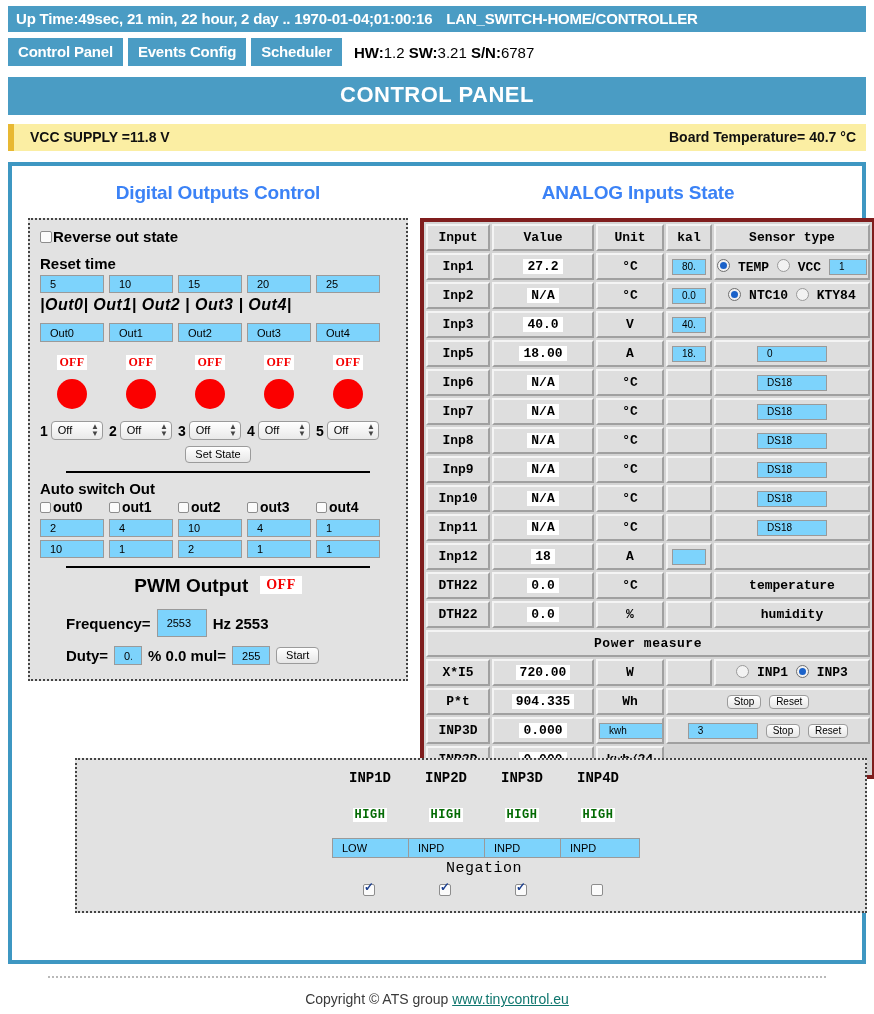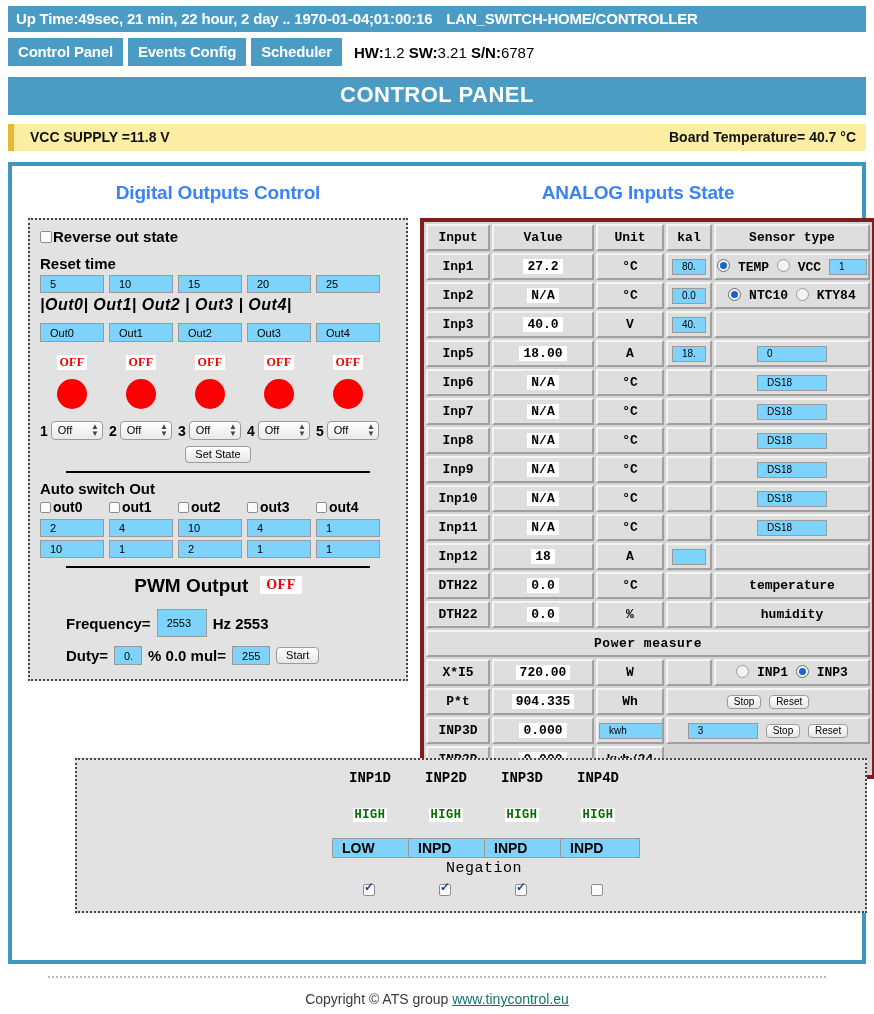--- a/index.html
+++ b/index.html
@@ -175,21 +175,21 @@
   }
   .digcols{margin-left:255px;}
   .digrow{display:flex;}
   .digcell{width:76px;text-align:center;font-family:"Liberation Mono", monospace;
            font-weight:bold;font-size:14px;}
   .digrow.names{margin-bottom:20px;}
   .hightxt{display:inline-block;background:#fff;color:#046b04;font-weight:bold;font-size:12px;
            font-family:"Liberation Mono", monospace;padding:0 2px;letter-spacing:0.5px;}
   .digrow.states{margin-bottom:16px;}
   .digrow.fields{margin-bottom:0;}
-  .digcell input[type=text]{width:80px;height:20px;font-size:14px;font-weight:bold;}
+  .digcell input[type=text]{width:80px;height:20px;font-size:11px;}
   .negtitle{text-align:center;font-family:"Liberation Mono", monospace;font-weight:normal;
             font-size:15px;margin:2px 0 6px 0;width:304px;margin-left:255px;letter-spacing:0.5px;}
   .digrow.negs .digcell input[type=checkbox]{width:12px;height:12px;}
 
   
   .footsep{border:none;border-top:2px dotted #b9b9b9;margin:12px 48px 0 48px;}
   .footer{text-align:center;font-size:14px;color:#3a3a3a;margin-top:13px;}
   .footer a{color:#0f766e;text-decoration:underline;}
 </style>
 </head>

